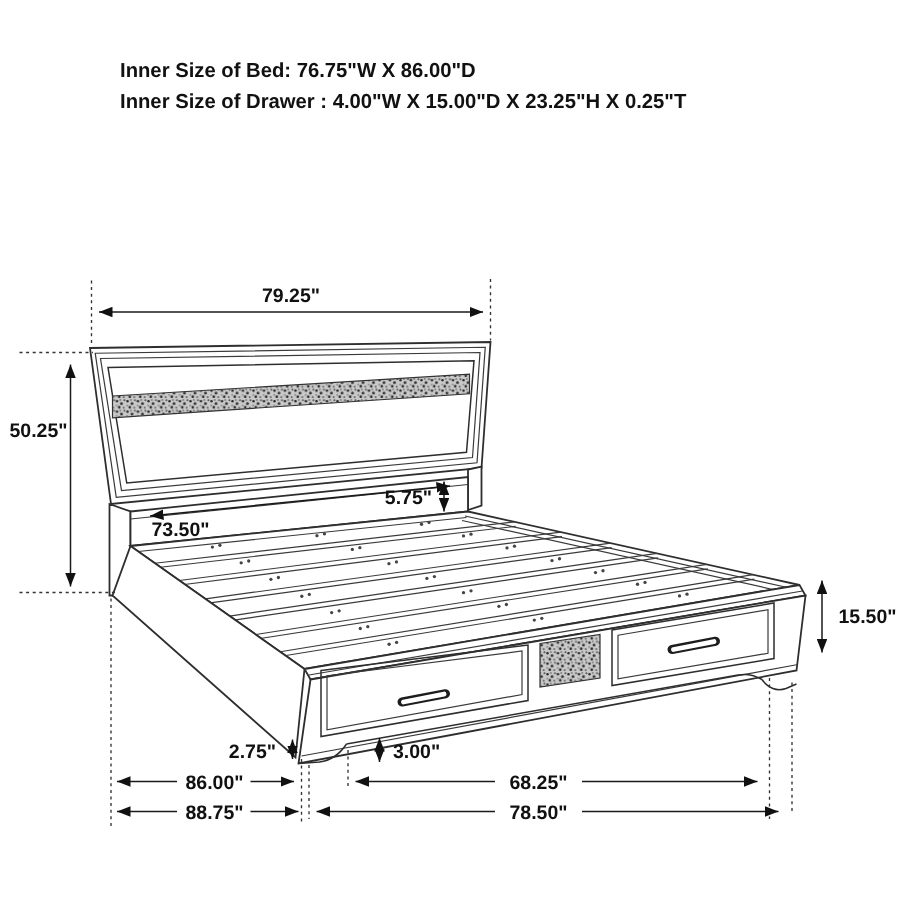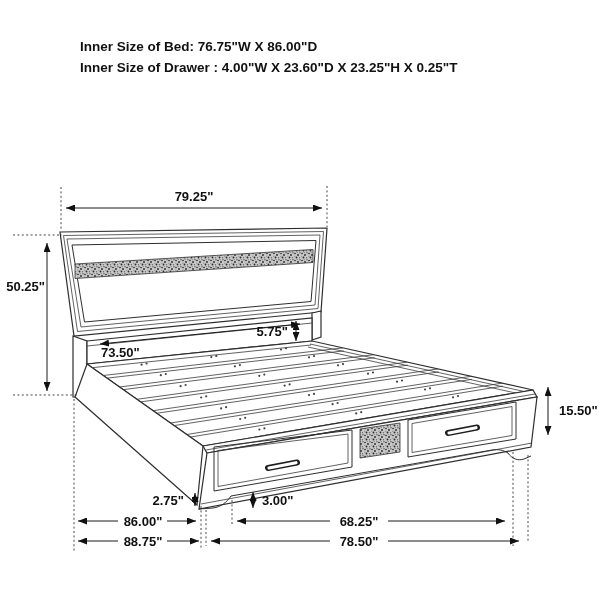--- a/index.html
+++ b/index.html
@@ -13,21 +13,21 @@
   .thin{fill:none;stroke:#3a3a3a;stroke-width:0.8;}
   .dim{fill:none;stroke:#1a1a1a;stroke-width:1;}
   .dot{fill:none;stroke:#333;stroke-width:0.9;stroke-dasharray:2 2.4;}
   .lbl{font-family:"Liberation Sans",sans-serif;font-size:13px;font-weight:bold;fill:#111;}
 </style>
 </head>
 <body>
 
 <div class="canvas">
 
-  <div class="hdr"><span>Inner Size of Bed: 76.75"W X 86.00"D</span><br><span>Inner Size of Drawer : 4.00"W X 23.60"D X 23.25"H X 0.25"T</span></div>
+  <div class="hdr"><span>Inner Size of Bed: 76.75"W X 86.00"D</span><br><span>Inner Size of Drawer : 4.00"W X 15.00"D X 23.25"H X 0.25"T</span></div>
 
   <svg width="600" height="600" viewBox="0 0 600 600">
     <defs>
       <marker id="arr" markerWidth="9" markerHeight="7" refX="9" refY="3.5" orient="auto" markerUnits="userSpaceOnUse">
         <path d="M0,0 L9,3.5 L0,7 Z" fill="#111"></path>
       </marker>
       <marker id="arrS" markerWidth="9" markerHeight="7" refX="9" refY="3.5" orient="auto-start-reverse" markerUnits="userSpaceOnUse">
         <path d="M0,0 L9,3.5 L0,7 Z" fill="#111"></path>
       </marker>
       <pattern id="spk" width="7" height="7" patternUnits="userSpaceOnUse">

